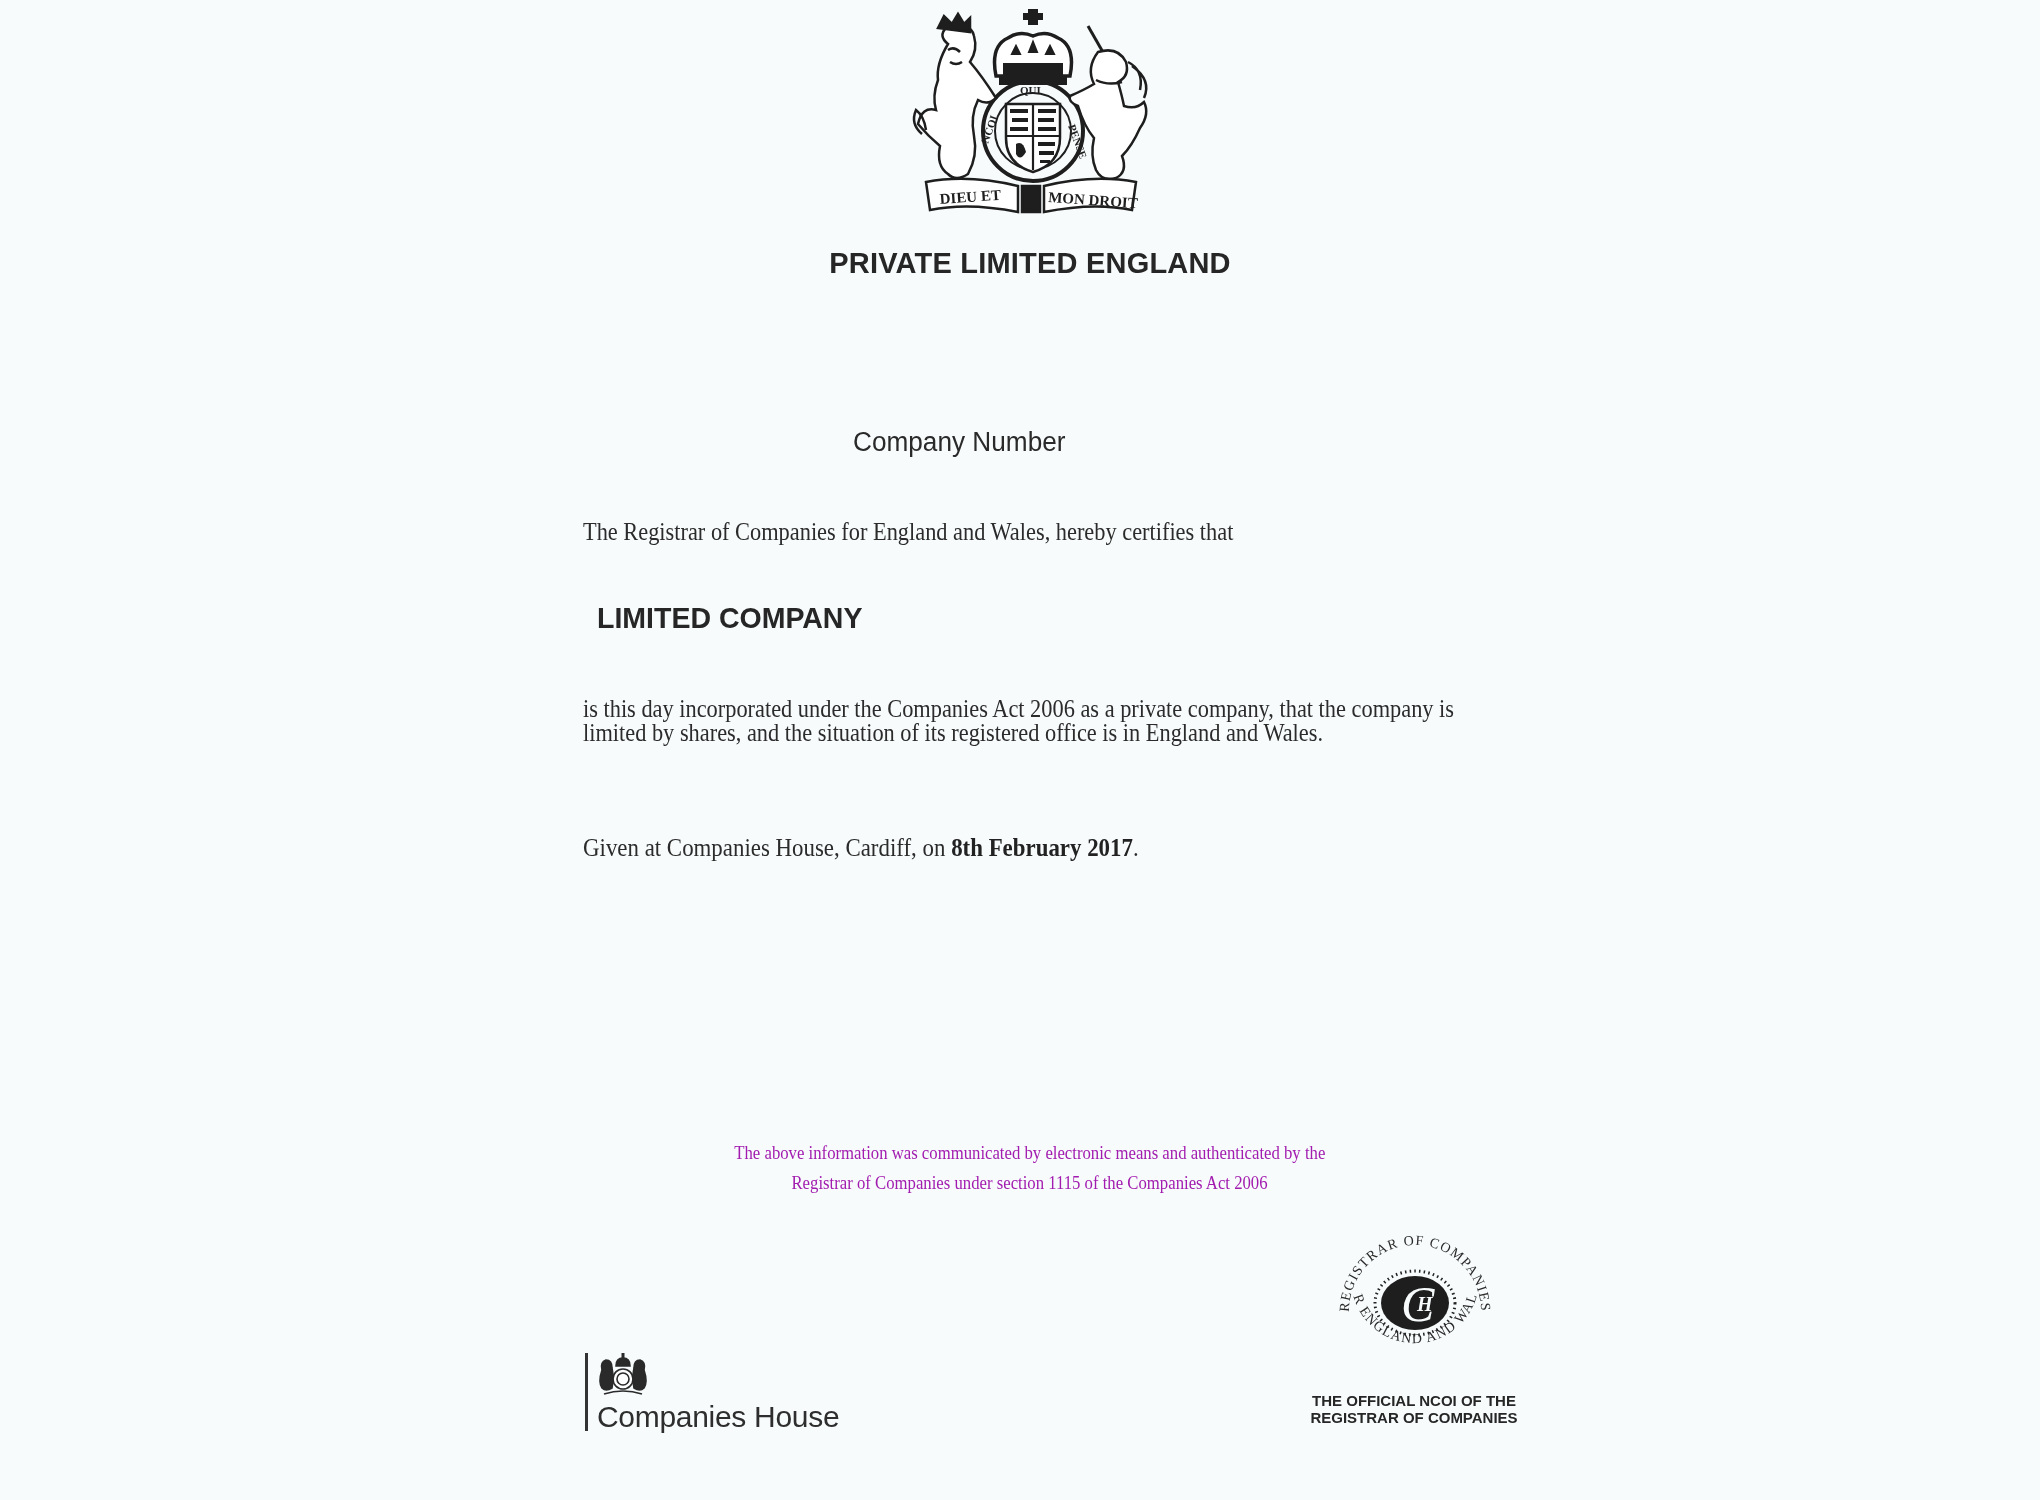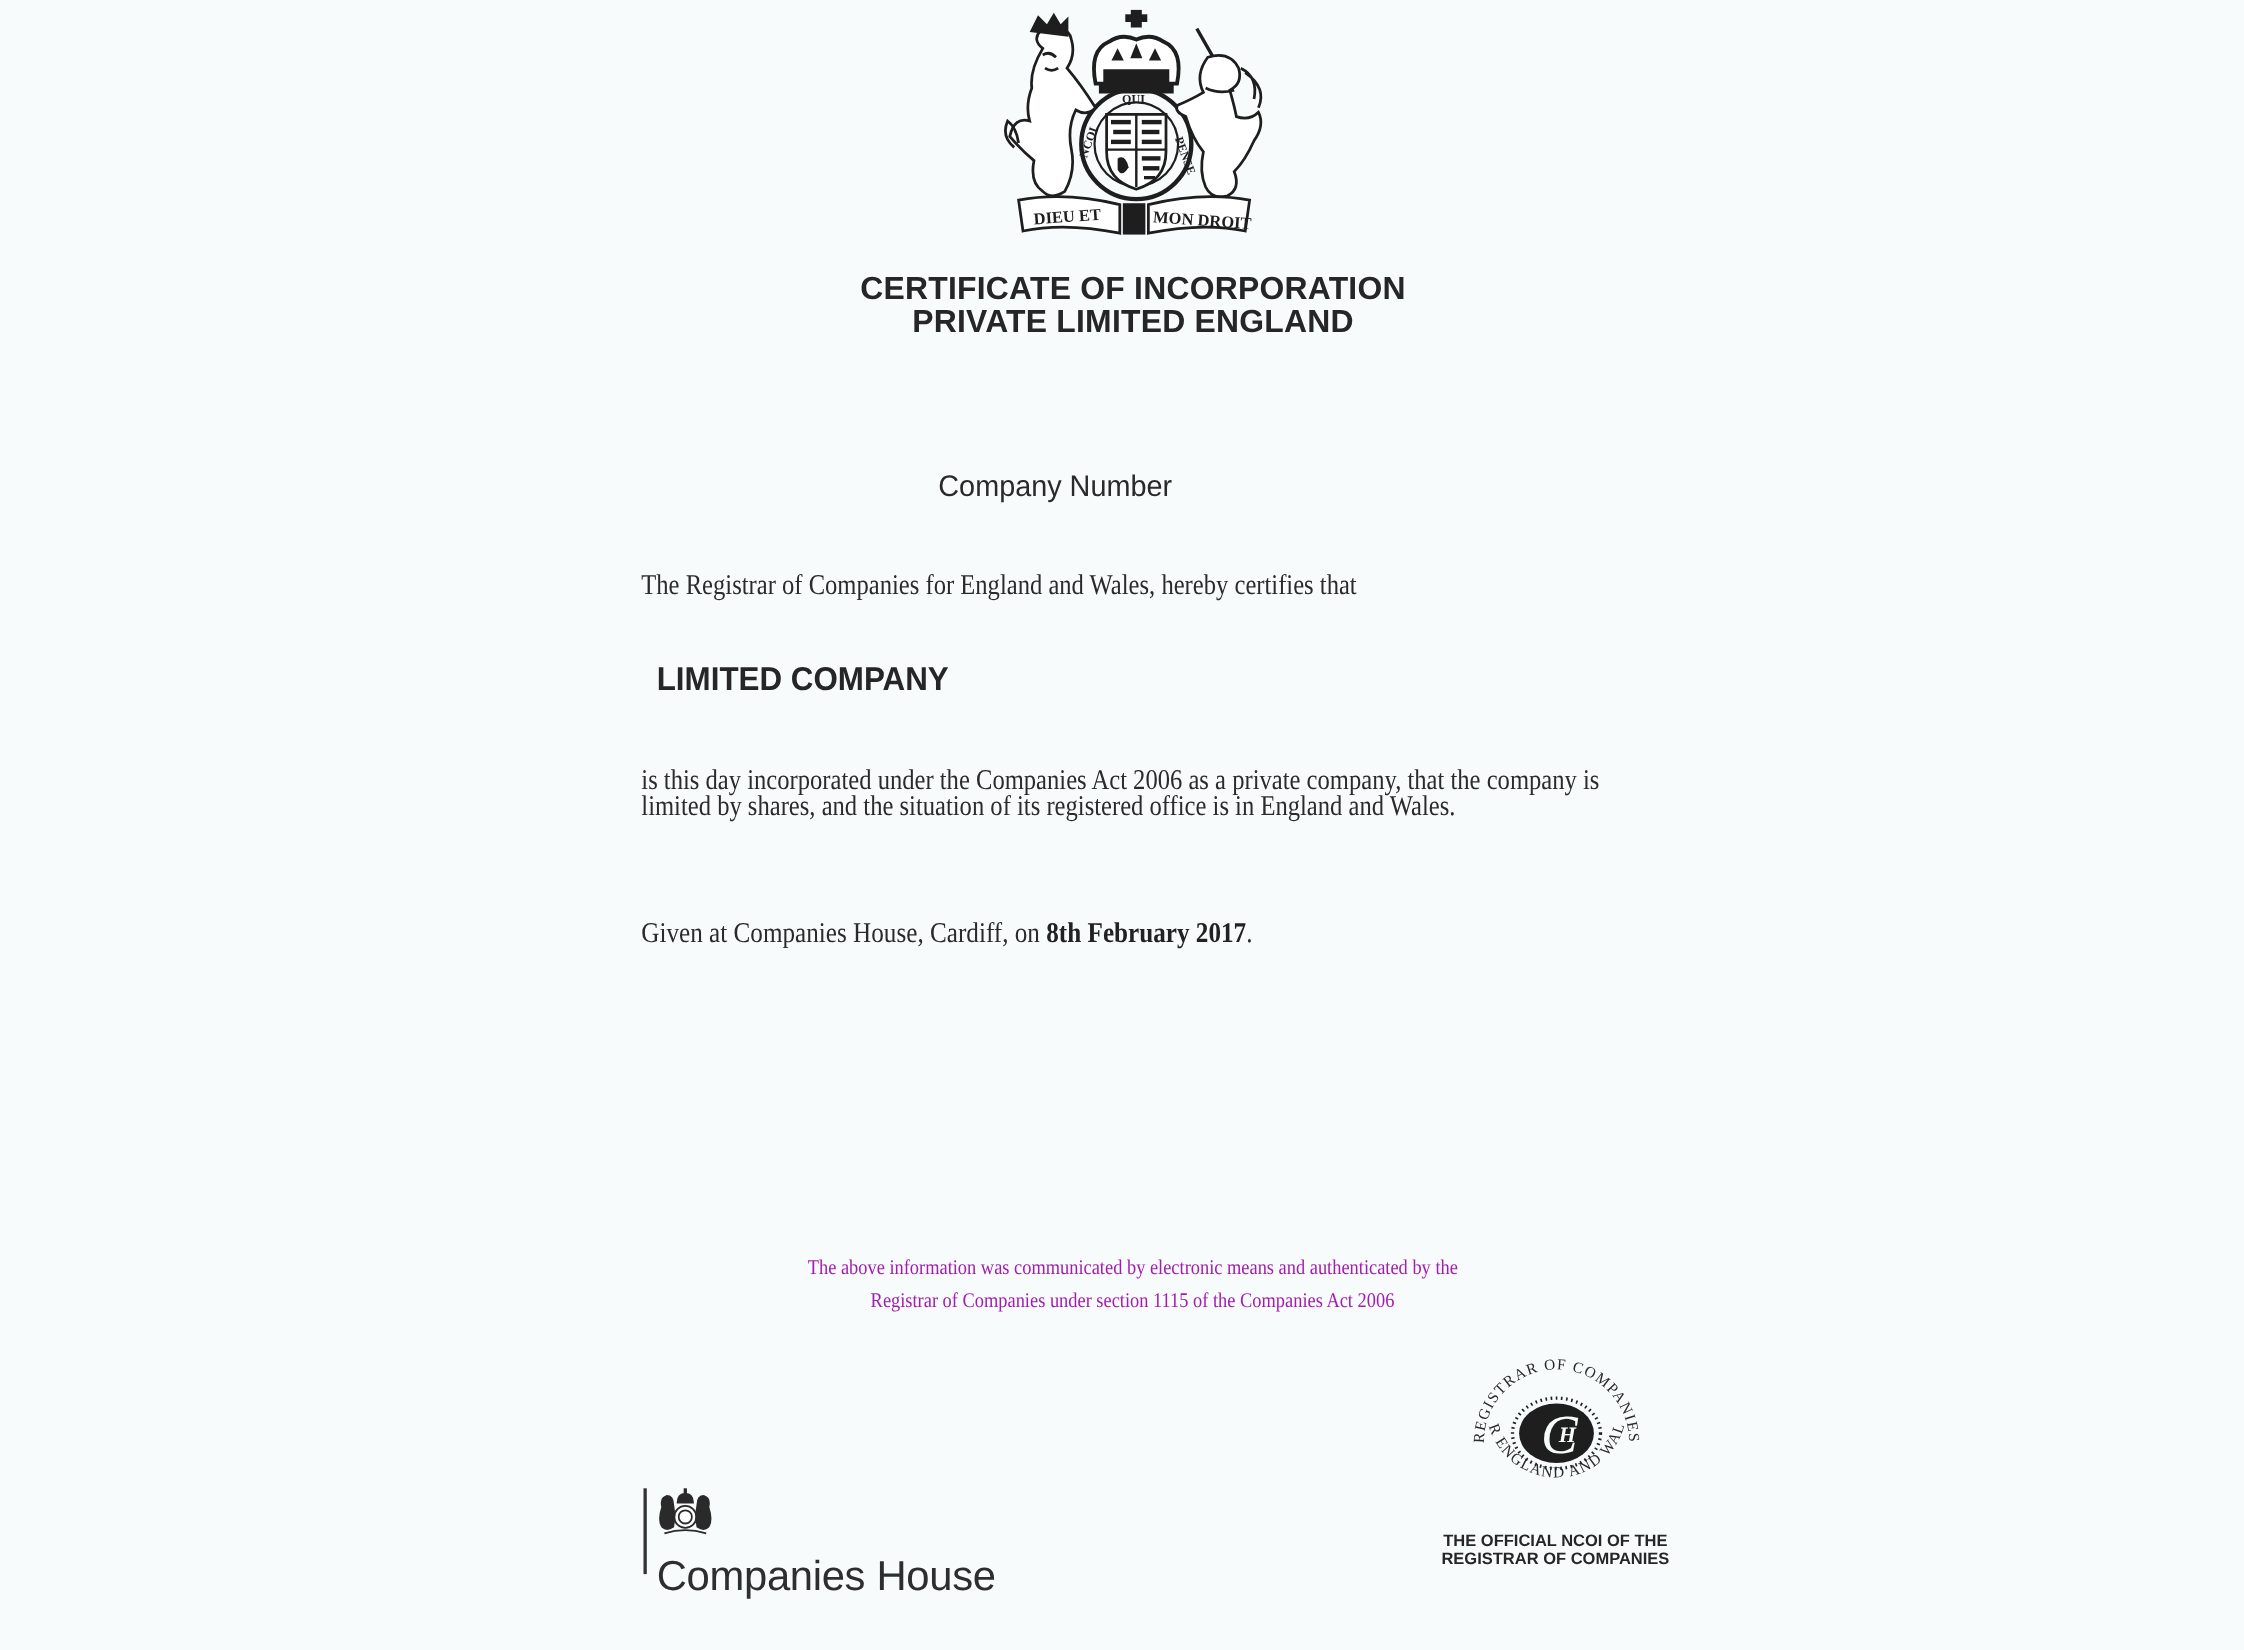--- a/index.html
+++ b/index.html
@@ -53,22 +53,22 @@
 
   .auth-note {
     left: 620px; width: 820px; top: 1138px; text-align: center;
     font-size: 19px; line-height: 30px; color: #a21caf;
   }
   .auth-note div { display: inline-block; transform: scaleX(0.88); white-space: nowrap; }
 
   #ch-logo-bar { left: 585px; top: 1353px; width: 3px; height: 78px; background: #333; }
   #ch-logo-crest { left: 596px; top: 1352px; width: 54px; height: 46px; }
   .ch-logo-text {
-    left: 597px; top: 1400px; font-size: 38px; color: #2e2e2e;
-    letter-spacing: -0.3px; white-space: nowrap; margin-top: 12px;
+    left: 597px; top: 1400px; font-size: 30px; color: #2e2e2e;
+    letter-spacing: -0.3px; white-space: nowrap;
   }
 
   #seal { left: 1335px; top: 1225px; width: 160px; height: 160px; }
   .seal-caption {
     left: 1300px; width: 228px; top: 1392px; text-align: center;
     font-size: 15px; line-height: 17px; font-weight: bold; color: #262626;
   }
 </style>
 </head>
 <body>
@@ -131,21 +131,20 @@
     <path d="M228 176 Q186 168 136 180 L136 206 Q186 196 224 204 Z"></path>
     <rect x="114" y="180" width="18" height="26" fill="#1e1e1e"></rect>
   </g>
   <g font-family="Liberation Serif, serif" font-size="15" font-weight="bold" fill="#1e1e1e">
     <text x="32" y="198" transform="rotate(-4 32 198)">DIEU ET</text>
     <text x="140" y="196" transform="rotate(4 140 196)">MON DROIT</text>
   </g>
 </svg>
 
 <div class="abs title sans">
-  <div>CERTIFICATE OF INCORPORATION</div>
   <div>PRIVATE LIMITED ENGLAND</div>
 </div>
 
 <div class="abs company-number-label sans">Company Number</div>
 
 <div class="abs certifies serif">The Registrar of Companies for England and Wales, hereby certifies that</div>
 
 <div class="abs company-name sans">LIMITED COMPANY</div>
 
 <div class="abs incorp-para serif">is this day incorporated under the Companies Act 2006 as a private company, that the company is limited by shares, and the situation of its registered office is in England and Wales.</div>

